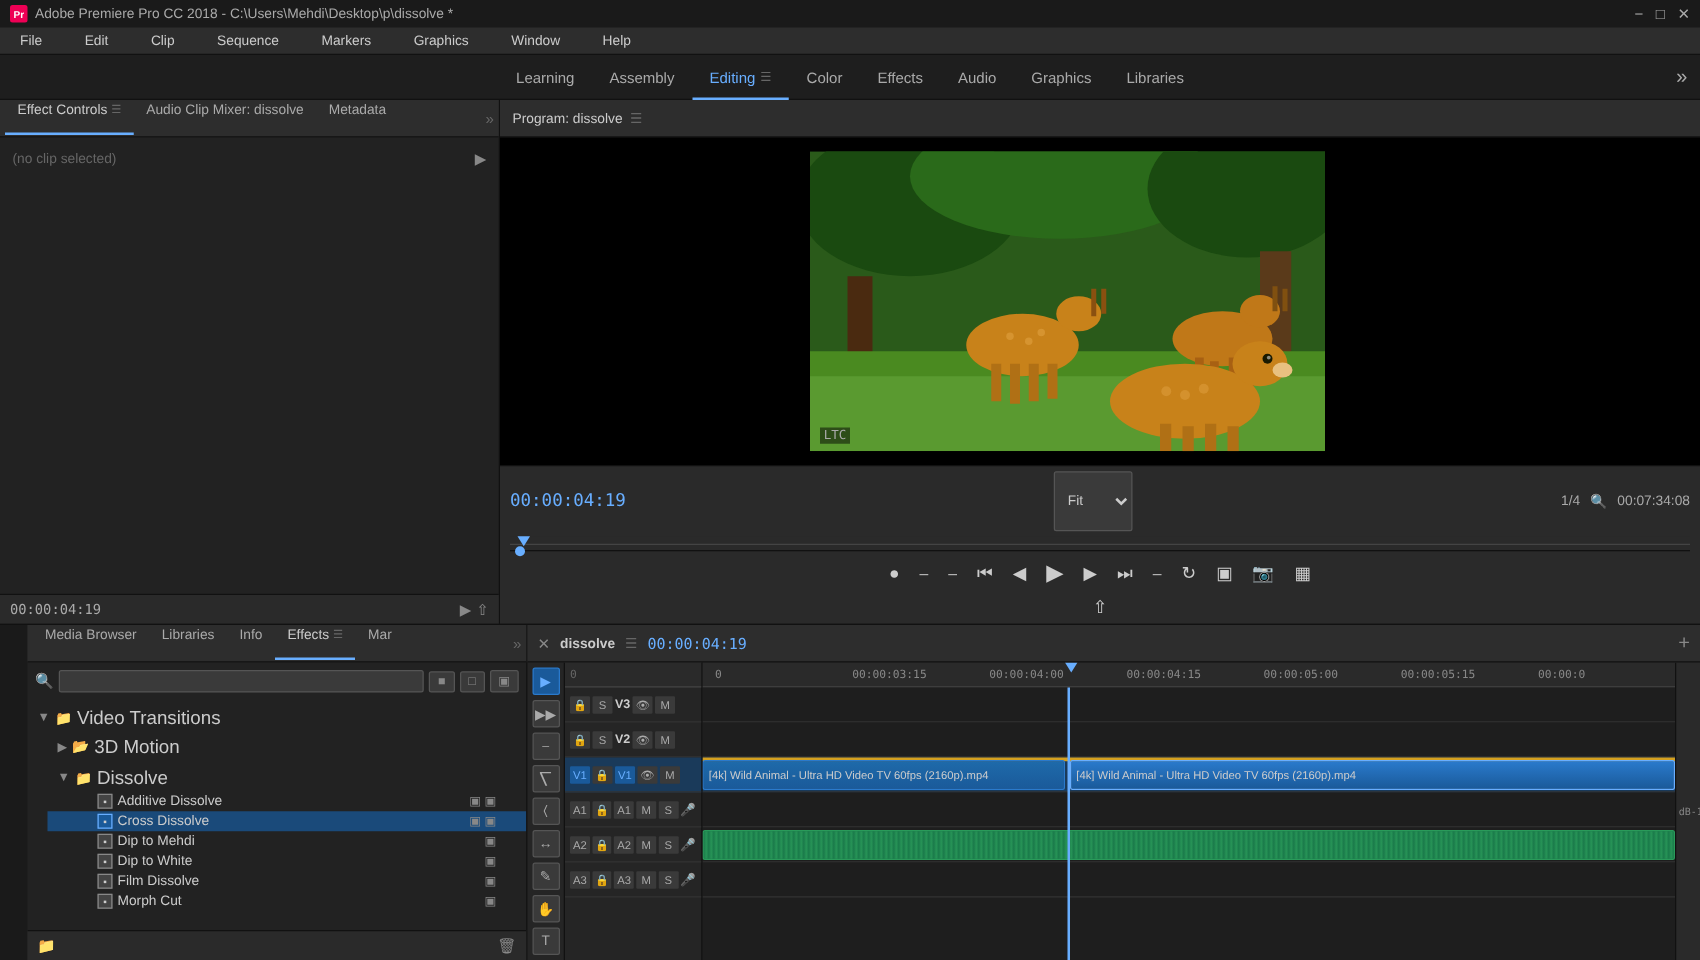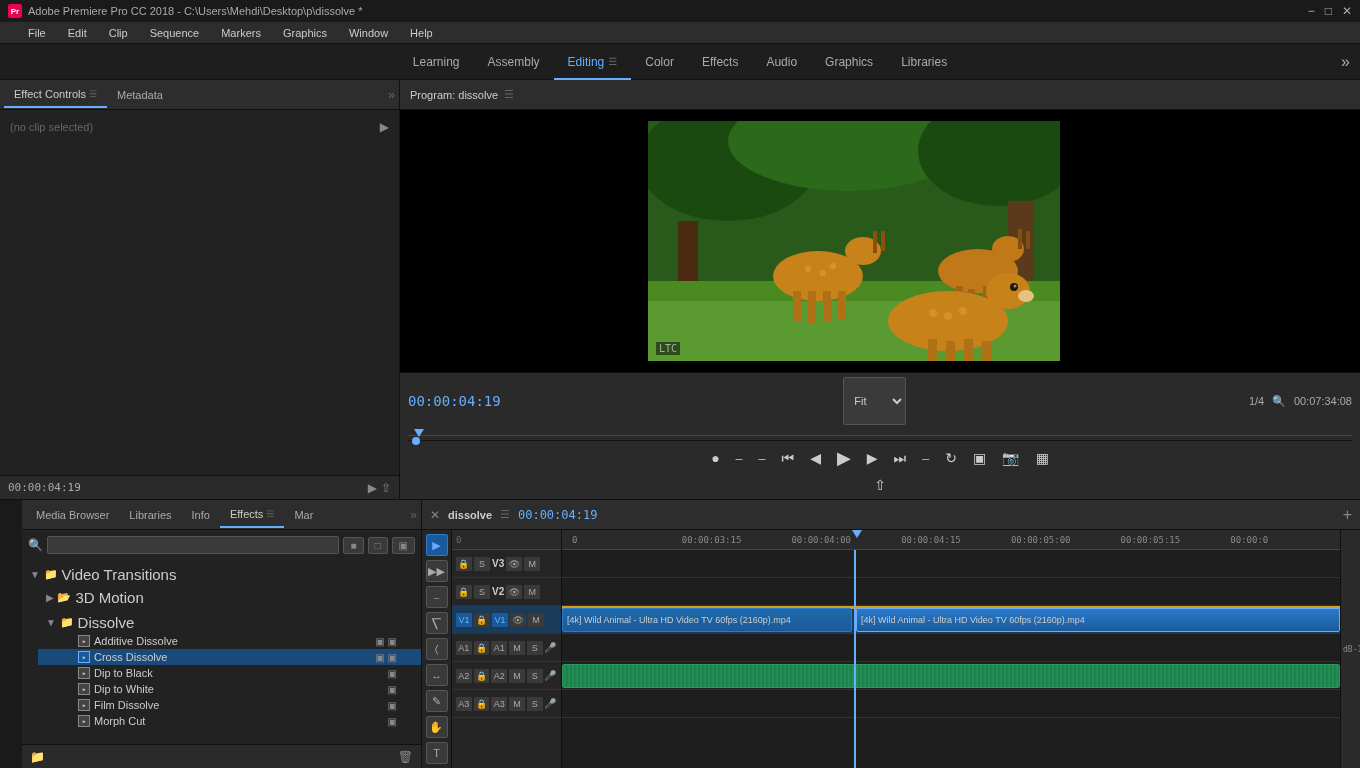--- a/index.html
+++ b/index.html
@@ -6,40 +6,40 @@
     body { background: #1a1a1a; color: #ccc; font-family: 'Segoe UI', Arial, sans-serif; font-size: 11px; width: 1360px; height: 768px; overflow: hidden; user-select: none; }
 
     
     #title-bar { background: #1a1a1a; height: 22px; display: flex; align-items: center; justify-content: space-between; padding: 0 8px; }
     #title-bar-left { display: flex; align-items: center; gap: 6px; font-size: 11px; color: #aaa; }
     #title-bar-left .app-icon { width: 14px; height: 14px; background: #e05; border-radius: 2px; display: flex; align-items: center; justify-content: center; color: white; font-size: 8px; font-weight: bold; }
     #title-bar-controls { display: flex; gap: 10px; }
     #title-bar-controls span { cursor: pointer; color: #aaa; font-size: 12px; }
 
     
-    #menu-bar { background: #2d2d2d; height: 22px; display: flex; align-items: center; padding: 0 20px; gap: 6px; border-bottom: 1px solid #111; }
+    #menu-bar { background: #2d2d2d; height: 22px; display: flex; align-items: center; padding: 0 8px; gap: 18px; border-bottom: 1px solid #111; }
     .menu-item { padding: 2px 8px; cursor: pointer; border-radius: 2px; color: #ccc; font-size: 11px; }
 
     
     #top-nav { background: #1e1e1e; height: 36px; display: flex; align-items: center; justify-content: center; border-bottom: 1px solid #111; position: relative; }
     .nav-item { padding: 0 14px; height: 36px; display: flex; align-items: center; cursor: pointer; color: #aaa; font-size: 12px; position: relative; }
     .nav-item.active { color: #68aeff; }
     .nav-item.active::after { content: ''; position: absolute; bottom: 0; left: 0; right: 0; height: 2px; background: #68aeff; }
     .nav-item .nav-icon { margin-left: 4px; font-size: 10px; color: #666; }
     #nav-more { position: absolute; right: 10px; color: #aaa; cursor: pointer; font-size: 16px; }
 
     
     #main { display: flex; flex-direction: column; height: calc(768px - 22px - 22px - 36px); }
     #upper-area { display: flex; height: 490px; }
     #lower-area { display: flex; flex: 1; border-top: 1px solid #111; }
 
     
     #left-panel { width: 400px; background: #222; display: flex; flex-direction: column; border-right: 1px solid #111; }
     #left-tabs { background: #2d2d2d; height: 30px; display: flex; align-items: center; padding: 0 4px; border-bottom: 1px solid #111; }
-    .panel-tab { padding: 0 10px; height: 26px; display: flex; align-items: center; cursor: pointer; color: #aaa; font-size: 11px; position: relative; }
+    .panel-tab { padding: 0 10px; height: 26px; display: flex; cursor: pointer; color: #aaa; font-size: 11px; position: relative; }
     .panel-tab.active { color: #ccc; border-bottom: 2px solid #68aeff; }
     .panel-tab-icon { margin-left: 3px; font-size: 9px; color: #666; }
     .panel-more { margin-left: auto; color: #666; cursor: pointer; font-size: 12px; }
     #effect-controls-content { flex: 1; padding: 4px; position: relative; }
     .no-clip { color: #666; font-size: 11px; padding: 6px; display: flex; align-items: center; justify-content: space-between; }
     .no-clip-arrow { color: #888; font-size: 12px; }
     #timecode-bar { height: 24px; background: #2a2a2a; display: flex; align-items: center; justify-content: space-between; padding: 0 8px; border-top: 1px solid #111; }
     .timecode-display { color: #aaa; font-size: 11px; font-family: monospace; }
     .timecode-buttons { display: flex; gap: 4px; }
     .timecode-btn { color: #888; cursor: pointer; font-size: 12px; }
@@ -183,20 +183,23 @@
 <div id="main">
   <div id="upper-area">
 
     <div id="left-panel">
       <div id="left-tabs">
         <div class="panel-tab active">
           <span>Effect Controls</span>
           <span class="panel-tab-icon">☰</span>
         </div>
         <div class="panel-tab">
+          <span>Audio Clip Mixer: dissolve</span>
+        </div>
+        <div class="panel-tab">
           <span>Metadata</span>
         </div>
         <span class="panel-more">»</span>
       </div>
       <div id="effect-controls-content">
         <div class="no-clip">
           <span>(no clip selected)</span>
           <span class="no-clip-arrow">▶</span>
         </div>
       </div>
@@ -375,21 +378,21 @@
               <span class="item-name">Additive Dissolve</span>
               <span class="item-badge">▣ ▣</span>
             </div>
             <div class="tree-item active-item" style="padding-left:40px">
               <span class="item-icon" style="background:#1a5a9a; border-color:#68aeff">▪</span>
               <span class="item-name">Cross Dissolve</span>
               <span class="item-badge">▣ ▣</span>
             </div>
             <div class="tree-item" style="padding-left:40px">
               <span class="item-icon">▪</span>
-              <span class="item-name">Dip to Black</span>
+              <span class="item-name">Dip to Mehdi</span>
               <span class="item-badge">▣</span>
             </div>
             <div class="tree-item" style="padding-left:40px">
               <span class="item-icon">▪</span>
               <span class="item-name">Dip to White</span>
               <span class="item-badge">▣</span>
             </div>
             <div class="tree-item" style="padding-left:40px">
               <span class="item-icon">▪</span>
               <span class="item-name">Film Dissolve</span>

